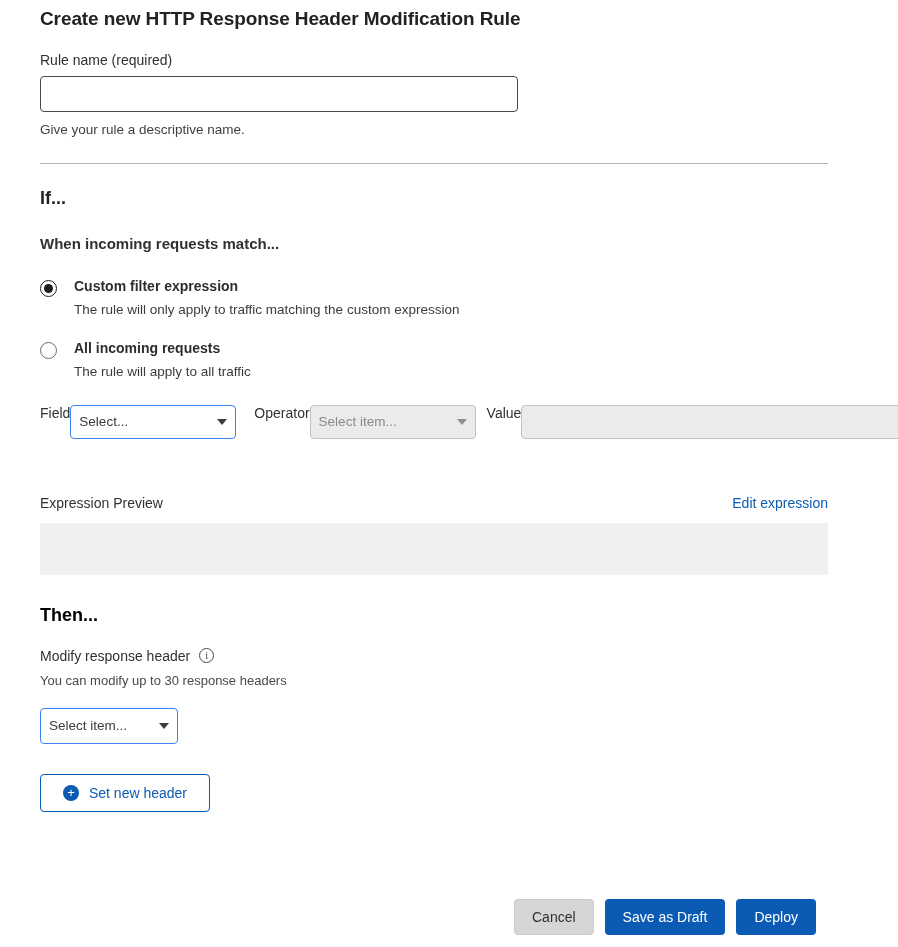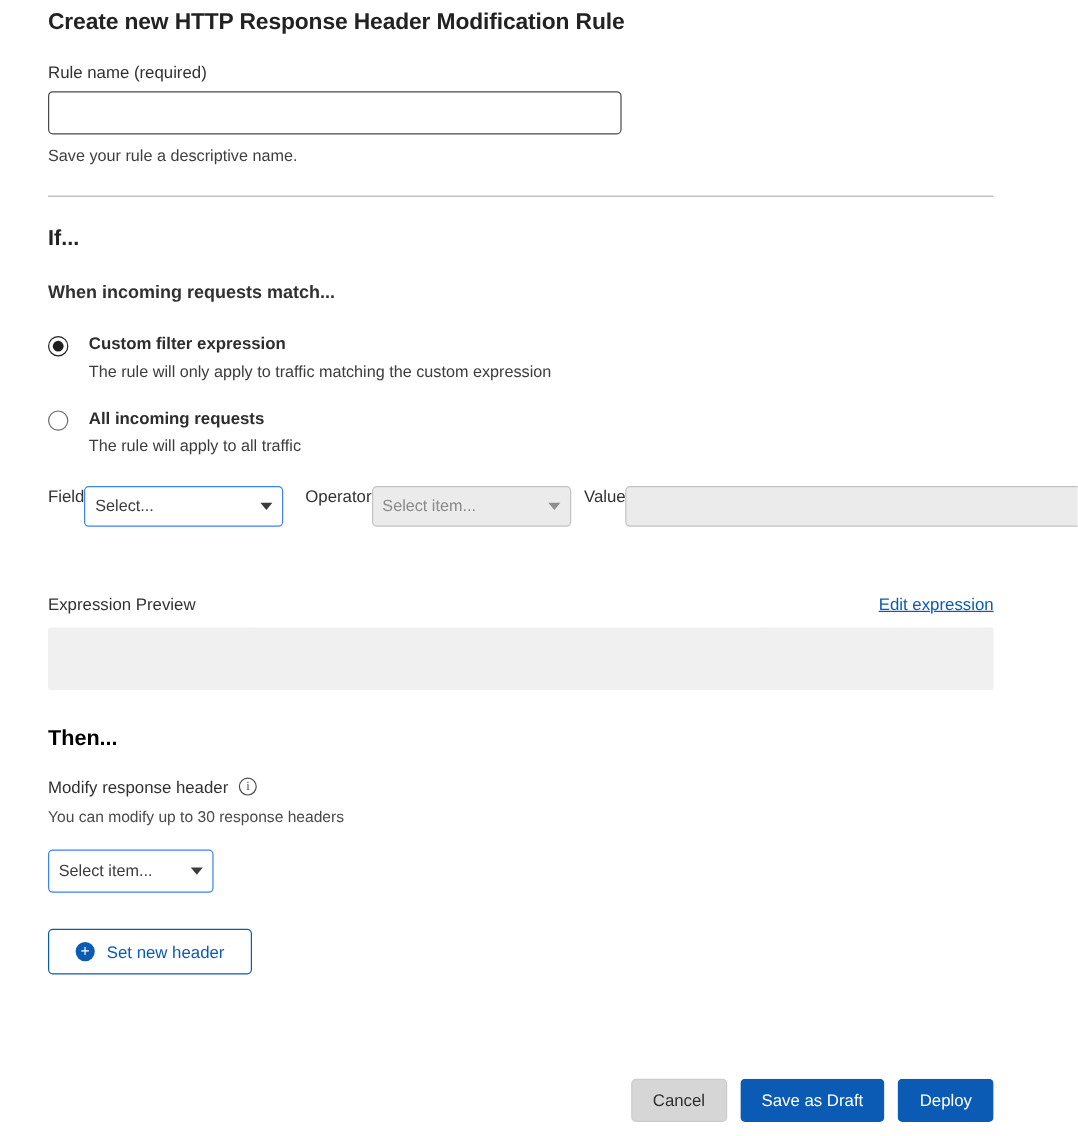--- a/index.html
+++ b/index.html
@@ -188,21 +188,20 @@
     display: flex;
     align-items: baseline;
     margin-top: 56px;
     padding: 0 2px;
   }
   .preview-label { font-size: 14px; color: #313131; }
   .edit-expression {
     margin-left: auto;
     font-size: 14px;
     color: #0b5ab3;
-    text-decoration: underline;
     cursor: pointer;
   }
   .preview-box {
     margin: 12px 2px 0 2px;
     height: 52px;
     background: #f0f0f0;
     border: 1px solid #f0f0f0;
     border-radius: 2px;
   }
   .then-heading {
@@ -264,21 +263,21 @@
     background: #0b5ab3;
     color: #ffffff;
     font-size: 13px;
     line-height: 15px;
     text-align: center;
     margin-right: 10px;
     font-family: "Liberation Sans", sans-serif;
   }
   .footer {
     position: absolute;
-    right: 8px;
+    right: 20px;
     bottom: 12px;
     display: flex;
     align-items: center;
   }
   .btn {
     height: 36px;
     border-radius: 4px;
     font-size: 14px;
     font-family: "Liberation Sans", sans-serif;
     cursor: pointer;
@@ -304,21 +303,21 @@
 </head>
 <body>
 
 <div class="page">
 
   <h1 class="page-title">Create new HTTP Response Header Modification Rule</h1>
 
   <div class="rule-name-wrap">
     <div class="field-label">Rule name (required)</div>
     <input class="text-input" type="text" value="" style="">
-    <div class="help-text">Save your rule a descriptive name.</div>
+    <div class="help-text">Give your rule a descriptive name.</div>
   </div>
 
   <div class="divider"></div>
 
   <div class="section-heading">If...</div>
   <div class="sub-heading">When incoming requests match...</div>
 
   <div class="radio-group">
     <div class="radio-row">
       <span class="radio-mark checked"></span>

